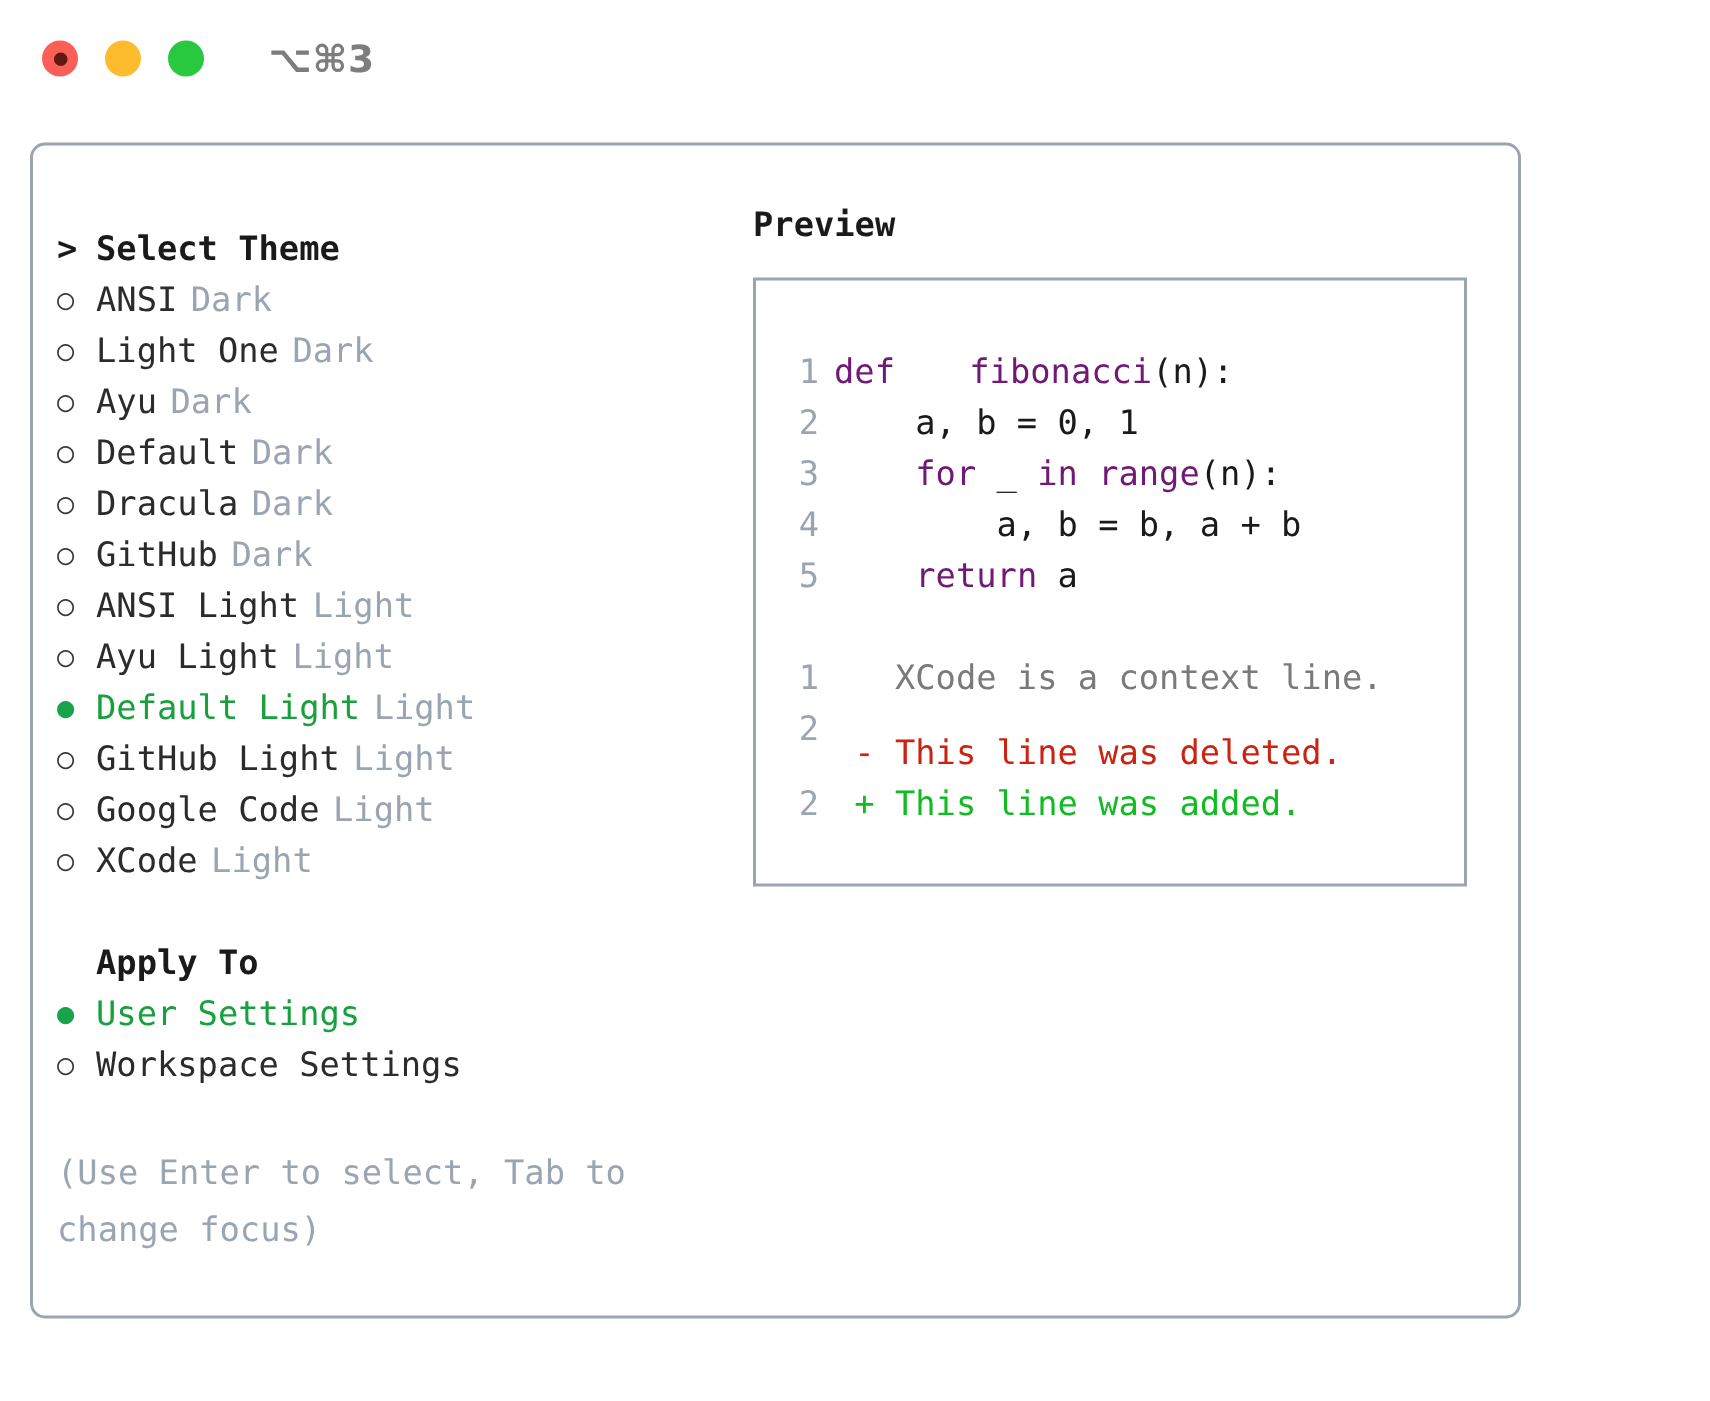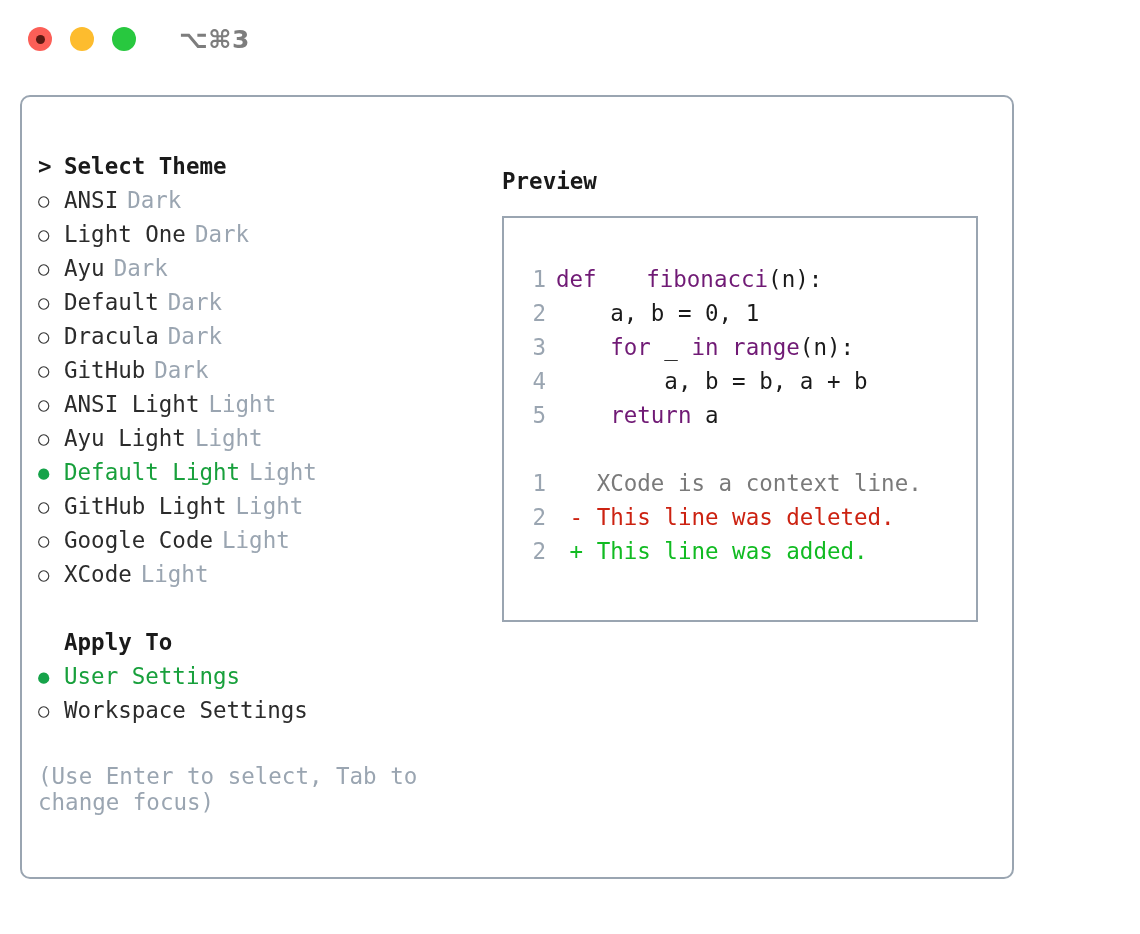--- a/index.html
+++ b/index.html
@@ -131,31 +131,31 @@
     color: #9aa5b1;
     margin-left: 9px;
   }
 
   .spacer-sm { height: 34px; }
   .spacer-md { height: 30px; }
 
   .hint {
     margin-top: 6px;
     font-size: 22.5px;
-    line-height: 26px;
+    line-height: 38px;
     color: #9aa5b1;
     width: 410px;
     white-space: pre-wrap;
   }
 
   
   .right-col {
     position: absolute;
     left: 480px;
-    top: 67px;
+    top: 36px;
     width: 500px;
   }
   .preview-title {
     font-size: 22.5px;
     font-weight: 700;
     color: #1a1a1a;
     line-height: 34px;
   }
   .preview-box {
     margin-top: 18px;
@@ -181,21 +181,21 @@
     color: #9aa5b1;
     margin-right: 10px;
   }
   .blank-line { height: 34px; }
 
   .tok-kw   { color: #701a75; }
   .tok-fn   { color: #701a75; margin-left: 36px; }
   .tok-plain{ color: #1a1a1a; }
 
   .diff-ctx { color: #7a7a7a; }
-  .diff-del { color: #cc2211; }
+  .diff-del { color: #cc2211; margin-top: 16px; }
   .diff-add { color: #11bb22; }
 </style>
 </head>
 <body>
 
 <div class="window">
 
   <div class="titlebar">
     <div class="traffic">
       <div class="dot dot-close"></div>

